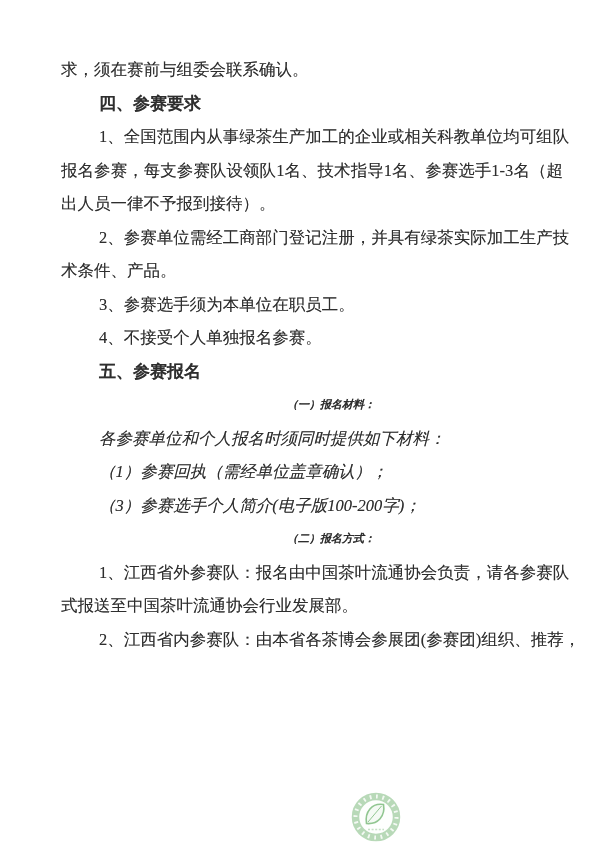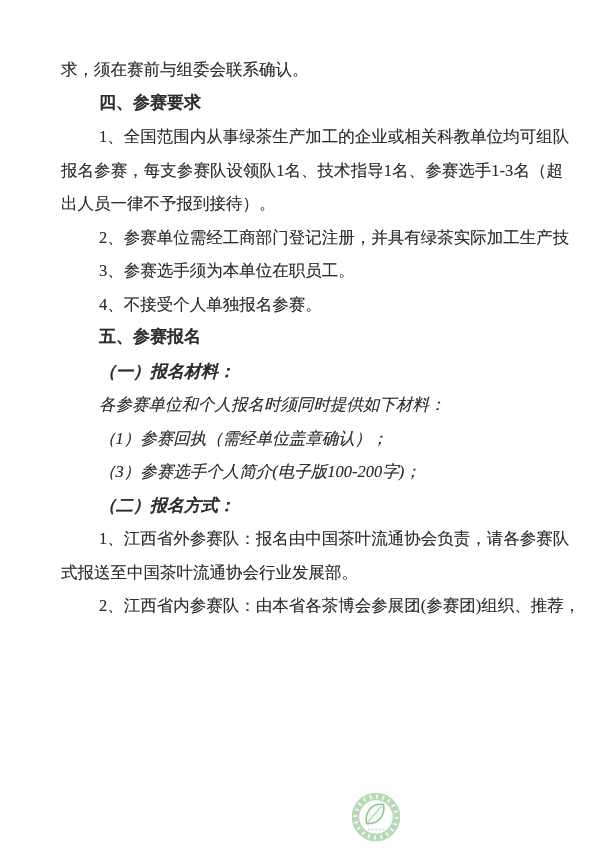--- a/index.html
+++ b/index.html
@@ -23,49 +23,51 @@
   .ln {
     font-size: 16.5px;
     line-height: 33.5px;
     height: 33.5px;
     white-space: nowrap;
     text-shadow: 0 0 0.5px rgba(46,46,46,0.45);
   }
   .ind  { text-indent: 38px; }
   .just { text-align: justify; text-align-last: justify; }
   .hd {
-    font-family: Liberation Mono, monospace;
+    font-family: Liberation Sans, sans-serif;
     font-weight: 700;
     font-size: 17px;
   }
   .kai  { font-style: italic; }
   .kai.hd {
     font-family: "Liberation Serif", "DejaVu Serif", serif;
     font-weight: 700;
-    font-size: 17px;
+    font-size: 11px;
+    text-align: center;
   }
   .seal {
     position: absolute;
     left: 350px; top: 791px;
     width: 52px; height: 52px;
     opacity: 0.95;
   }
 </style>
 </head>
 <body>
 
 <div class="page">
 
   <div class="textflow">
     <div class="ln">求，须在赛前与组委会联系确认。</div>
     <div class="ln ind hd">四、参赛要求</div>
     <div class="ln ind just">1、全国范围内从事绿茶生产加工的企业或相关科教单位均可组队</div>
     <div class="ln just">报名参赛，每支参赛队设领队1名、技术指导1名、参赛选手1-3名（超</div>
     <div class="ln">出人员一律不予报到接待）。</div>
     <div class="ln ind just">2、参赛单位需经工商部门登记注册，并具有绿茶实际加工生产技</div>
+    <div class="ln">术条件、产品。</div>
     <div class="ln ind">3、参赛选手须为本单位在职员工。</div>
     <div class="ln ind">4、不接受个人单独报名参赛。</div>
     <div class="ln ind hd">五、参赛报名</div>
     <div class="ln ind kai hd">（一）报名材料：</div>
     <div class="ln ind kai">各参赛单位和个人报名时须同时提供如下材料：</div>
     <div class="ln ind kai">（1）参赛回执（需经单位盖章确认）；</div>
     <div class="ln ind kai">（3）参赛选手个人简介(电子版100-200字)；</div>
     <div class="ln ind kai hd">（二）报名方式：</div>
     <div class="ln ind just">1、江西省外参赛队：报名由中国茶叶流通协会负责，请各参赛队</div>
     <div class="ln">式报送至中国茶叶流通协会行业发展部。</div>

